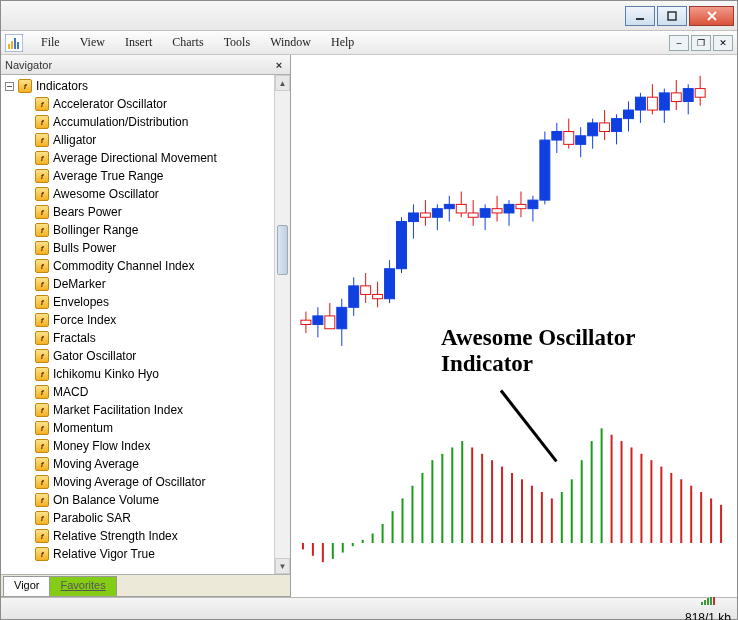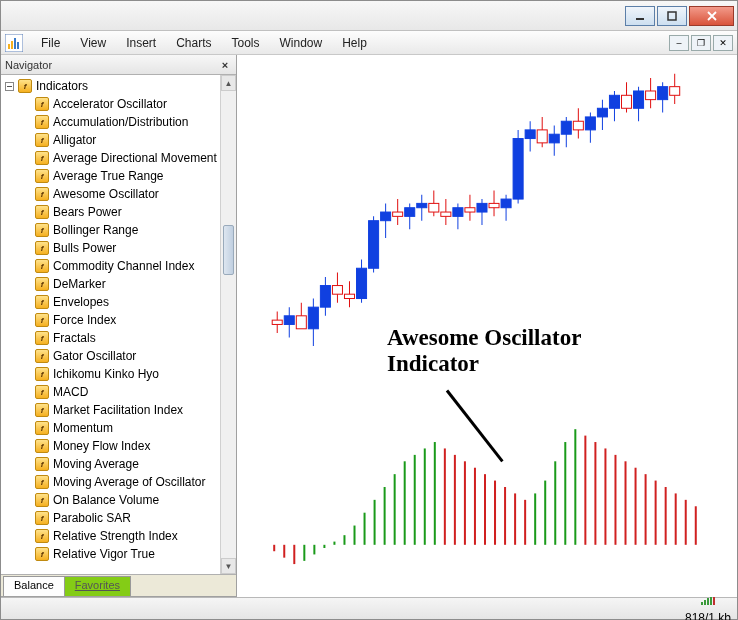--- a/index.html
+++ b/index.html
@@ -5,25 +5,25 @@
 * { box-sizing: border-box; margin: 0; padding: 0; }
 body { font-family: "Segoe UI", Tahoma, sans-serif; font-size: 12px; background: #fff; overflow: hidden; }
 .window { width: 738px; height: 620px; border: 1px solid #8c8c8c; background: #f0f0f0; display: flex; flex-direction: column; position: relative; }
 .titlebar { height: 30px; background: linear-gradient(to bottom, #f7f7f7, #e8e8e8); border-bottom: 1px solid #c0c0c0; display: flex; align-items: center; justify-content: flex-end; padding: 0 3px; }
 .winbtn { width: 30px; height: 20px; margin-left: 2px; border: 1px solid; display: flex; align-items: center; justify-content: center; font-size: 10px; cursor: pointer; }
 .winbtn.min { background: linear-gradient(#f0f5fb,#cddff0); border-color:#5c7fa8; color:#222; }
 .winbtn.max { background: linear-gradient(#f0f5fb,#cddff0); border-color:#5c7fa8; color:#222; }
 .winbtn.close { background: linear-gradient(#f29a8a,#d9533a); border-color:#9a3a2a; color:#fff; width:45px;}
 .menubar { height: 24px; background: linear-gradient(to bottom,#fdfdfd,#e9e9e9); border-bottom:1px solid #c8c8c8; display:flex; align-items:center; padding:0 4px; }
 .mt4icon { width:18px; height:18px; margin-right:8px; }
-.menuitem { padding: 3px 10px; cursor:pointer; color:#222; }
+.menuitem { padding: 3px 10px; cursor:pointer; color:#222;font-family:Liberation Serif, serif; }
 .mdi-btns{ margin-left:auto; display:flex; gap:2px; }
 .mdi-btn{ width:20px; height:16px; border:1px solid #9aa; background:#eef3f8; display:flex;align-items:center;justify-content:center;font-size:9px;cursor:pointer;}
 .body { flex:1; display:flex; min-height:0; }
-.nav { width:236px; background:#fff; border-right:1px solid #a0a0a0; display:flex; flex-direction:column; min-height:0; border-bottom:1px solid #a0a0a0;}
+.nav { width:290px; background:#fff; border-right:1px solid #a0a0a0; display:flex; flex-direction:column; min-height:0; border-bottom:1px solid #a0a0a0;}
 .navtitle { height:20px; background:linear-gradient(#f7f7f7,#e5e5e5); border-bottom:1px solid #b0b0b0; display:flex;align-items:center;padding:0 4px;font-size:11px;color:#333; }
 .navtitle .x{ margin-left:auto; width:14px;height:14px;display:flex;align-items:center;justify-content:center;cursor:pointer;font-weight:bold;}
 .tree { flex:1; overflow-y:hidden; position:relative; }
 .tree-inner{ padding:2px 0 2px 4px; }
 .tree-root{ display:flex;align-items:center;height:18px; }
 .tree-item{ display:flex;align-items:center;height:18px; padding-left:30px; cursor:pointer; white-space:nowrap;}
 .minus-box{ width:9px;height:9px;border:1px solid #888;background:#fff;display:flex;align-items:center;justify-content:center;margin-right:4px;}
 .minus-box::before{content:"";width:5px;height:1px;background:#555;}
 .fx-ico{ width:14px;height:14px;background:linear-gradient(#ffe28a,#f5b020);border:1px solid #c08a10;border-radius:2px;margin-right:4px;display:flex;align-items:center;justify-content:center;font-size:8px;font-style:italic;font-weight:bold;color:#5a3200;}
 .scroll-track{ position:absolute;right:0;top:0;bottom:0;width:16px;background:#f0f0f0;border-left:1px solid #d0d0d0;}
@@ -202,21 +202,21 @@
               </div>
             </div>
         </div>
         <div class="scroll-track">
           <div class="scroll-btn up">▲</div>
           <div class="scroll-thumb"></div>
           <div class="scroll-btn dn">▼</div>
         </div>
       </div>
       <div class="navtabs">
-        <div class="navtab">Balance</div>
+        <div class="navtab">Vigor</div>
         <div class="navtab inactive">Favorites</div>
       </div>
     </div>
 
     <div class="chart-area">
       <svg class="chart-svg" id="chartsvg" viewBox="0 0 448 540">
           <line x1="15" x2="15" y1="255.53846153846155" y2="277.0769230769231" stroke="#e01010" stroke-width="1"></line>
           <rect x="10" y="264.15384615384613" width="10" height="4.307692307692321" fill="#fff" stroke="#e01010" stroke-width="1"></rect>
           <line x1="27" x2="27" y1="251.23076923076923" y2="281.38461538461536" stroke="#1040e0" stroke-width="1"></line>
           <rect x="22" y="259.84615384615387" width="10" height="8.615384615384585" fill="#1040e0" stroke="#1040e0" stroke-width="1"></rect>

